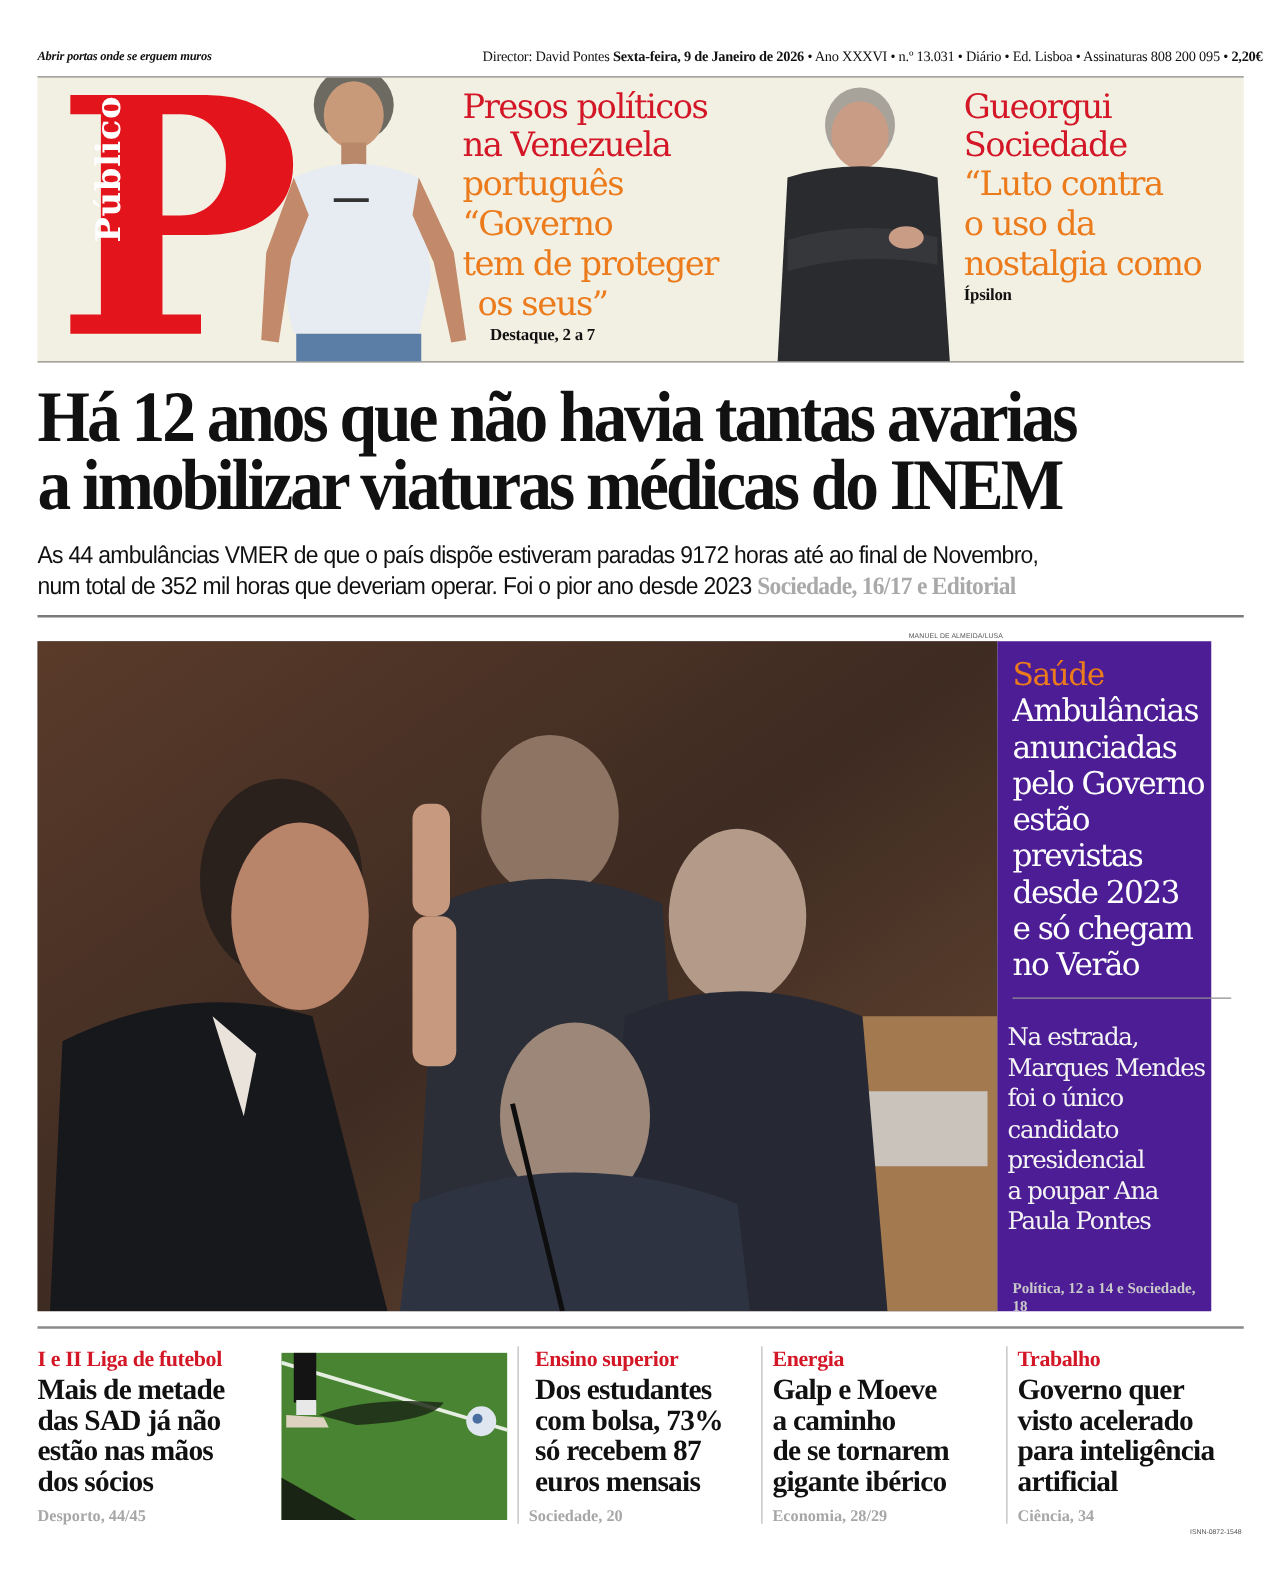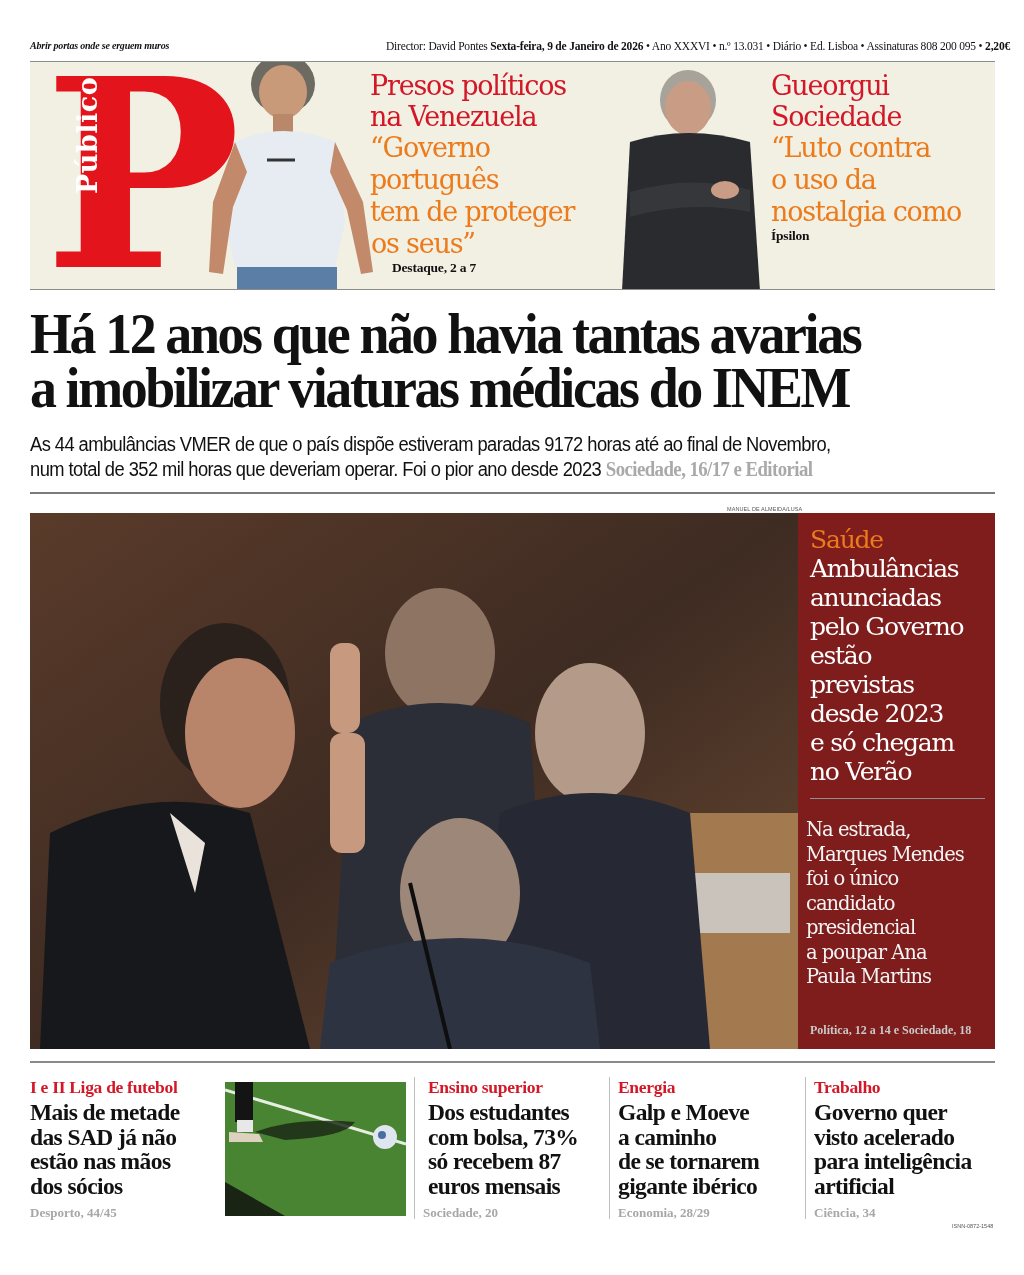--- a/index.html
+++ b/index.html
@@ -34,21 +34,21 @@
   .standfirst { position: absolute; left: 30px; top: 432px; width: 1000px; font-family: "Liberation Sans", sans-serif; font-size: 19.5px; line-height: 25px; letter-spacing: -0.6px; transform: scaleX(0.94); transform-origin: left top; white-space: nowrap; }
   .standfirst .ref { color: #a9a9a9; font-family: "Liberation Serif", serif; font-weight: bold; font-size: 20px; }
   .rule1 { position: absolute; left: 30px; top: 492px; width: 965px; height: 1.5px; background: #7a7a7a; }
 
   .credit { position: absolute; left: 727px; top: 506px; font-family: "Liberation Sans", sans-serif; font-size: 5.5px; color: #555; letter-spacing: 0.1px; }
 
   
   .mainphoto { position: absolute; left: 30px; top: 513px; width: 768px; height: 536px; overflow: hidden; background: #3a2a20; }
 
   
-  .sidepanel { position: absolute; left: 798px; top: 513px; width: 197px; height: 536px; background: #7f1d1d; color: #fff; }
+  .sidepanel { position: absolute; left: 798px; top: 513px; width: 171px; height: 536px; background: #4c1d95; color: #fff; }
   .sp-kicker { position: absolute; left: 12px; top: 12px; color: #ec7b1c; font-family: "DejaVu Serif", serif; font-size: 25px; letter-spacing: -1.2px; line-height: 29px; }
   .sp-head { position: absolute; left: 12px; top: 41px; width: 180px; font-family: "DejaVu Serif", serif; font-size: 25px; line-height: 29px; letter-spacing: -1.3px; color: #fff; }
   .sp-rule { position: absolute; left: 12px; top: 285px; width: 175px; height: 1px; background: #8f8f8f; }
   .sp-sub { position: absolute; left: 8px; top: 305px; width: 182px; font-family: "DejaVu Serif", serif; font-size: 19.5px; line-height: 24.5px; letter-spacing: -1px; color: #f4f4f4; }
   .sp-ref { position: absolute; left: 12px; top: 510px; font-family: "Liberation Serif", serif; font-weight: bold; font-size: 12px; color: #c9c9c9; }
 
   .rule2 { position: absolute; left: 30px; top: 1061px; width: 965px; height: 2px; background: #8a8a8a; }
 
   
   .brief { position: absolute; top: 1077px; }
@@ -95,24 +95,24 @@
       <path d="M72 118 L100 118" stroke="#333" stroke-width="3"></path>
     </svg>
   </div>
 
   <div class="teaser teaser1">
     <div class="red">
       <div>Presos políticos</div>
       <div>na Venezuela</div>
     </div>
     <div class="orange">
+      <div>português</div>
       <div>“Governo</div>
-      <div>português</div>
       <div>tem de proteger</div>
-      <div style="padding-left:1px"> os seus”</div>
+      <div style="padding-left:12px"> os seus”</div>
     </div>
     <div class="ref">Destaque, 2 a 7</div>
   </div>
 
   <div class="photo person2">
     <svg width="175" height="229" viewBox="0 0 175 229">
       <ellipse cx="78" cy="38" rx="28" ry="30" fill="#a7a39b"></ellipse>
       <ellipse cx="78" cy="46" rx="23" ry="27" fill="#c99c86"></ellipse>
       <path d="M20 80 Q78 62 140 80 L150 229 L12 229 Z" fill="#2a2b2e"></path>
       <path d="M20 130 Q80 112 140 128 L140 150 Q80 138 20 155 Z" fill="#36373b"></path>
@@ -189,21 +189,21 @@
     <div>no Verão</div>
   </div>
   <div class="sp-rule"></div>
   <div class="sp-sub">
     <div>Na estrada,</div>
     <div>Marques Mendes</div>
     <div>foi o único</div>
     <div>candidato</div>
     <div>presidencial</div>
     <div>a poupar Ana</div>
-    <div>Paula Martins</div>
+    <div>Paula Pontes</div>
   </div>
   <div class="sp-ref">Política, 12 a 14 e Sociedade, 18</div>
 </div>
 
 <div class="rule2"></div>
 
 <div class="brief b1">
   <div class="kicker">I e II Liga de futebol</div>
   <div class="title">
     <div>Mais de metade</div>

